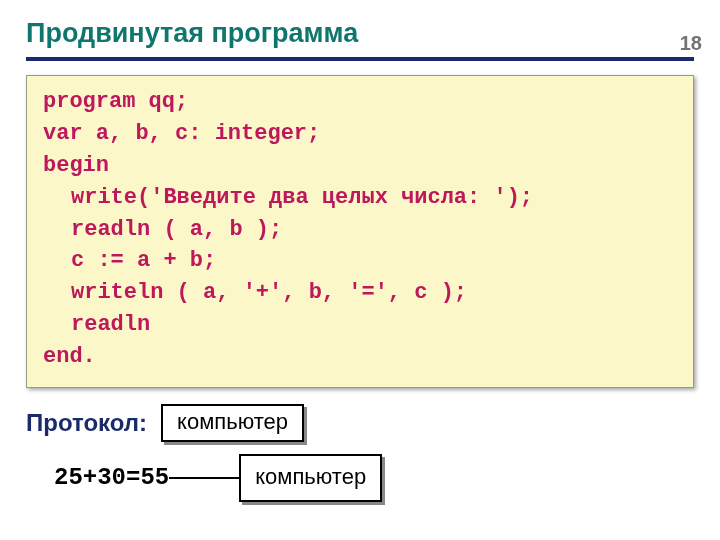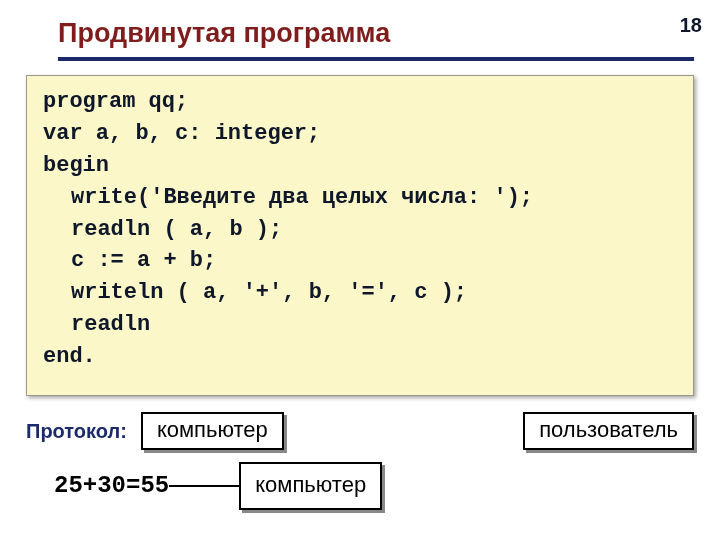--- a/index.html
+++ b/index.html
@@ -6,60 +6,59 @@
   body {
     width: 720px;
     height: 540px;
     font-family: Arial, Helvetica, sans-serif;
     background: #fff;
     position: relative;
     padding: 18px 26px 0 26px;
   }
   .page-number {
     position: absolute;
-    top: 14px;
+    top: 32px;
     right: 18px;
     font-size: 20px;
     font-weight: bold;
-    color: #0f172a;
+    color: #737373;
   }
   .title {
     font-size: 27px;
     font-weight: bold;
-    color: #7f1d1d;
+    color: #0f766e;
     padding-bottom: 8px;
     border-bottom: 4px solid #1a2a6b;
     margin-bottom: 14px;
-    margin-left: 32px;
   }
   .code-block {
     background: #fbf7c8;
     border: 1px solid #9a9a8a;
     box-shadow: 2px 2px 4px rgba(0,0,0,0.35);
-    padding: 10px 16px 22px 16px;
+    padding: 10px 16px 14px 16px;
     font-family: "Courier New", monospace;
     font-weight: bold;
     font-size: 22px;
     line-height: 1.45;
-    color: #0f172a;
+    color: #be185d;
     white-space: pre;
     position: relative;
   }
   .indent { padding-left: 28px; display: inline-block; }
   .protocol-row {
     display: flex;
     align-items: center;
     gap: 14px;
     margin-top: 16px;
     font-size: 22px;
   }
   .protocol-label {
     color: #1a2a6b;
     font-weight: bold;
-    font-size: 20px;
+    font-size: 24px;
   }
   .small-box {
     display: inline-block;
     background: #fff;
     border: 2px solid #000;
     box-shadow: 3px 3px 0 #888;
     padding: 3px 14px 5px 14px;
     font-size: 22px;
     color: #000;
   }
@@ -99,21 +98,20 @@
 <span class="indent">readln ( a, b );</span>
 <span class="indent">c := a + b;</span>
 <span class="indent">writeln ( a, '+', b, '=', c );</span>
 <span class="indent">readln</span>
 <span>end.</span></div>
 
 <div class="protocol-row">
   <span class="protocol-label">Протокол:</span>
   <span class="small-box">компьютер</span>
   <span style="flex:1"></span>
-  <span class="small-box">пользователь</span>
 </div>
 
 <div class="output-area">
   <div class="out-row2">
     <span>25+30=55</span>
     <span class="connector"></span>
     <span class="small-box" style="font-family:Arial;font-weight:normal;">компьютер</span>
   </div>
 </div>
 

